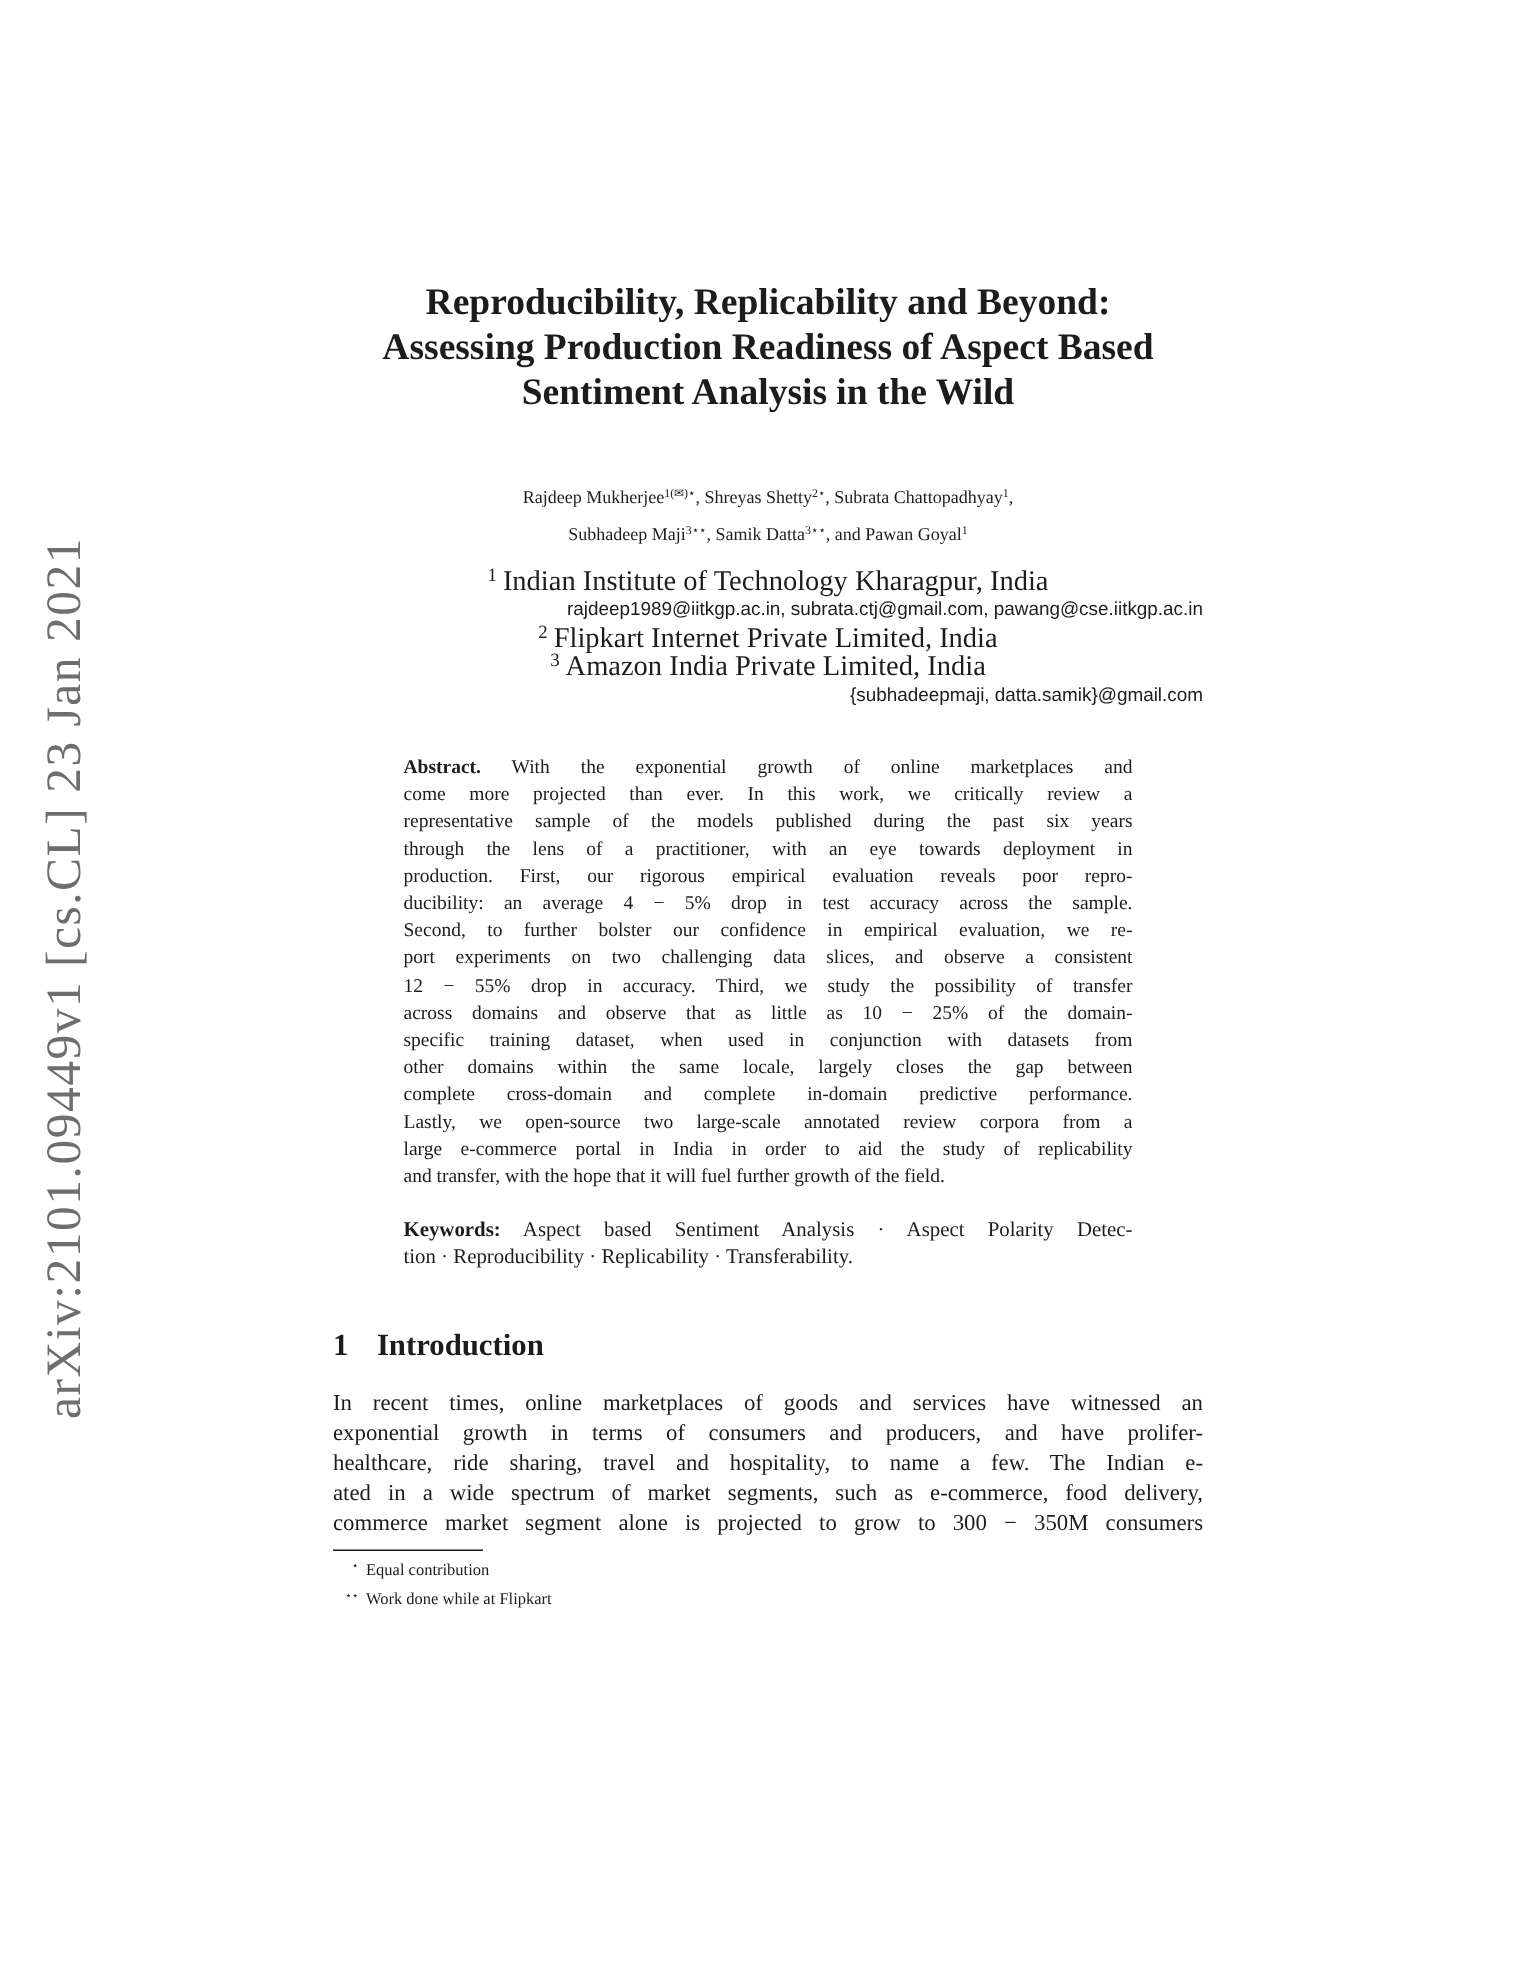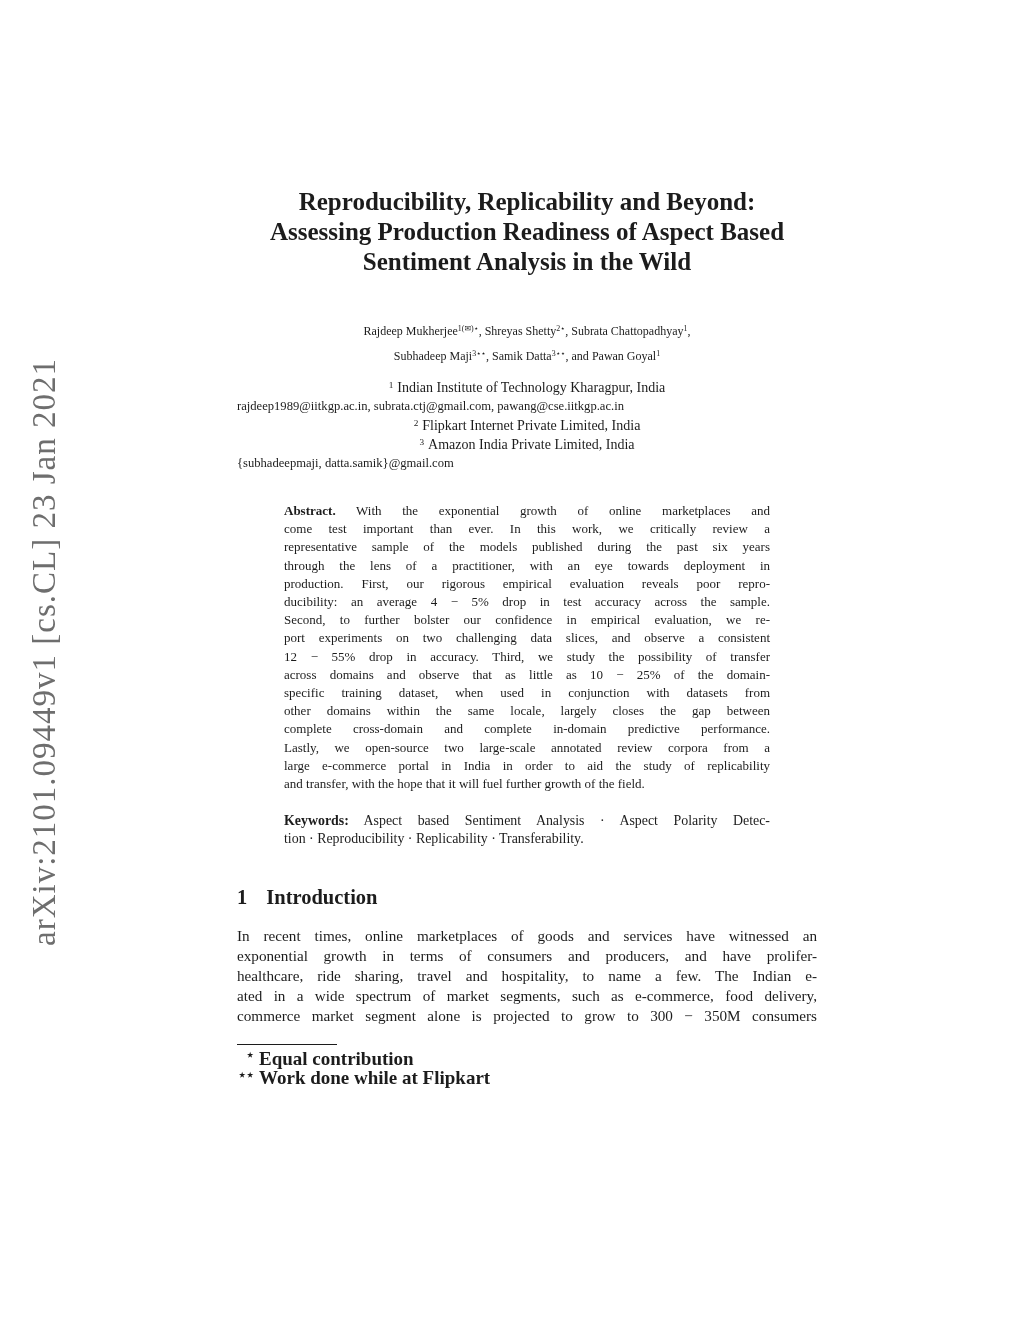--- a/index.html
+++ b/index.html
@@ -22,21 +22,21 @@
     top: 652px; left: 44px;
     transform: translate(-50%, -50%) rotate(-90deg);
     white-space: nowrap;
     font-size: 33px;
     letter-spacing: 1px;
     color: var(--watermark-color);
   }
 
   .content {
     position: absolute;
-    left: 237px; top: 0;
+    left: 222px; top: 0;
     width: 580px;
   }
 
   .title-block { margin-top: 187px; }
   .title-line {
     text-align: center;
     font-weight: bold;
     font-size: 25px;
     line-height: 30px;
   }
@@ -51,27 +51,27 @@
     font-size: 0.66em;
     vertical-align: baseline;
     position: relative;
     top: -0.45em;
     line-height: 0;
   }
 
   .affil-block { margin-top: 9px; }
   .affil-inst {
     text-align: center;
-    font-size: 14px;
+    font-size: 19px;
     line-height: 19px;
   }
   .affil-inst .affil-text { margin-left: 4px; }
   .affil-email {
-    text-align: left;
-    font-family: Liberation Serif, serif;
+    text-align: right;
+    font-family: Liberation Sans, sans-serif;
     font-size: 12.6px;
     line-height: 19px;
   }
 
   .abstract-block {
     width: 486px;
     margin: 29px auto 0 auto;
     font-size: 13px;
     line-height: 18.2px;
   }
@@ -97,21 +97,21 @@
     line-height: 24px;
   }
   .sec-num { margin-right: 19px; }
 
   .intro-block {
     margin-top: 17px;
     font-size: 15.2px;
     line-height: 20px;
   }
 
-  .footnote-block { margin-top: 18px; font-size: 19px; line-height: 19.5px; font-weight: bold; }
+  .footnote-block { margin-top: 7px; font-size: 11px; line-height: 19.5px; }
   .footnote-rule {
     width: 100px;
     border-top: 1px solid var(--text-color);
     margin-bottom: 4px;
   }
   .fn-marker {
     display: inline-block;
     min-width: 17px;
     text-align: right;
     margin-right: 5px;
@@ -141,21 +141,21 @@
       <div class="affil-inst"><sup>1</sup><span class="affil-text">Indian Institute of Technology Kharagpur, India</span></div>
       <div class="affil-email">rajdeep1989@iitkgp.ac.in, subrata.ctj@gmail.com, pawang@cse.iitkgp.ac.in</div>
       <div class="affil-inst"><sup>2</sup><span class="affil-text">Flipkart Internet Private Limited, India</span></div>
       <div class="affil-inst"><sup>3</sup><span class="affil-text">Amazon India Private Limited, India</span></div>
       <div class="affil-email">{subhadeepmaji, datta.samik}@gmail.com</div>
     </div>
 
     <div class="abstract-block">
       <div class="jline"><b>Abstract.</b><span> With the exponential growth of online marketplaces and</span></div>
       <div>
-          <div class="jline">come test important than ever. In this work, we critically review a</div>
+          <div class="jline">come more projected than ever. In this work, we critically review a</div>
           <div class="jline">representative sample of the models published during the past six years</div>
           <div class="jline">through the lens of a practitioner, with an eye towards deployment in</div>
           <div class="jline">production. First, our rigorous empirical evaluation reveals poor repro-</div>
           <div class="jline">ducibility: an average 4 − 5% drop in test accuracy across the sample.</div>
           <div class="jline">Second, to further bolster our confidence in empirical evaluation, we re-</div>
           <div class="jline">port experiments on two challenging data slices, and observe a consistent</div>
           <div class="jline">12 − 55% drop in accuracy. Third, we study the possibility of transfer</div>
           <div class="jline">across domains and observe that as little as 10 − 25% of the domain-</div>
           <div class="jline">specific training dataset, when used in conjunction with datasets from</div>
           <div class="jline">other domains within the same locale, largely closes the gap between</div>

